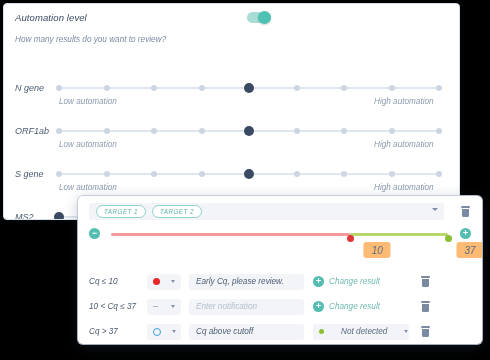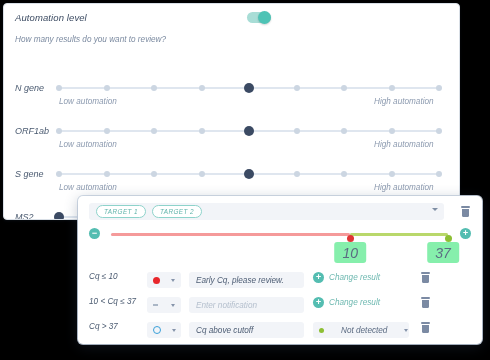--- a/index.html
+++ b/index.html
@@ -133,29 +133,29 @@
   .circbtn {
     position: absolute; top: 0px; width: 11px; height: 11px;
     border-radius: 50%; background: #54bdb1;
     color: #ffffff; font-size: 9px; line-height: 10px; text-align: center;
     font-weight: bold;
   }
   .circbtn.minus { left: 0; }
   .circbtn.plus { right: 0; }
   .rvalue {
     position: absolute; top: 46px;
-    background: #86efac; border-radius: 3px;
-    font-size: 14px; color: #5b6b82;
-    padding: 2.5px 8px; transform: translateX(-50%);
+    background: #fdba74; border-radius: 3px;
+    font-size: 10px; color: #5b6b82;
+    padding: 2.5px 8px; transform: translateX(-50%); margin-left: 27px;
   }
 
   
   .prow {
     position: absolute; left: 11px; width: 382px; height: 19px;
-    display: flex; align-items: flex-start;
+    display: flex; align-items: center;
   }
   .cond {
     width: 58px; font-size: 8.2px; color: #4a5a70; white-space: nowrap; flex: none;
   }
   .statsel {
     width: 34px; height: 16px; background: #f2f4f8; border-radius: 3px;
     display: flex; align-items: center; justify-content: space-around;
     flex: none; margin-right: 8px;
   }
   .dot-red { width: 7px; height: 7px; border-radius: 50%; background: #e8262b; }

